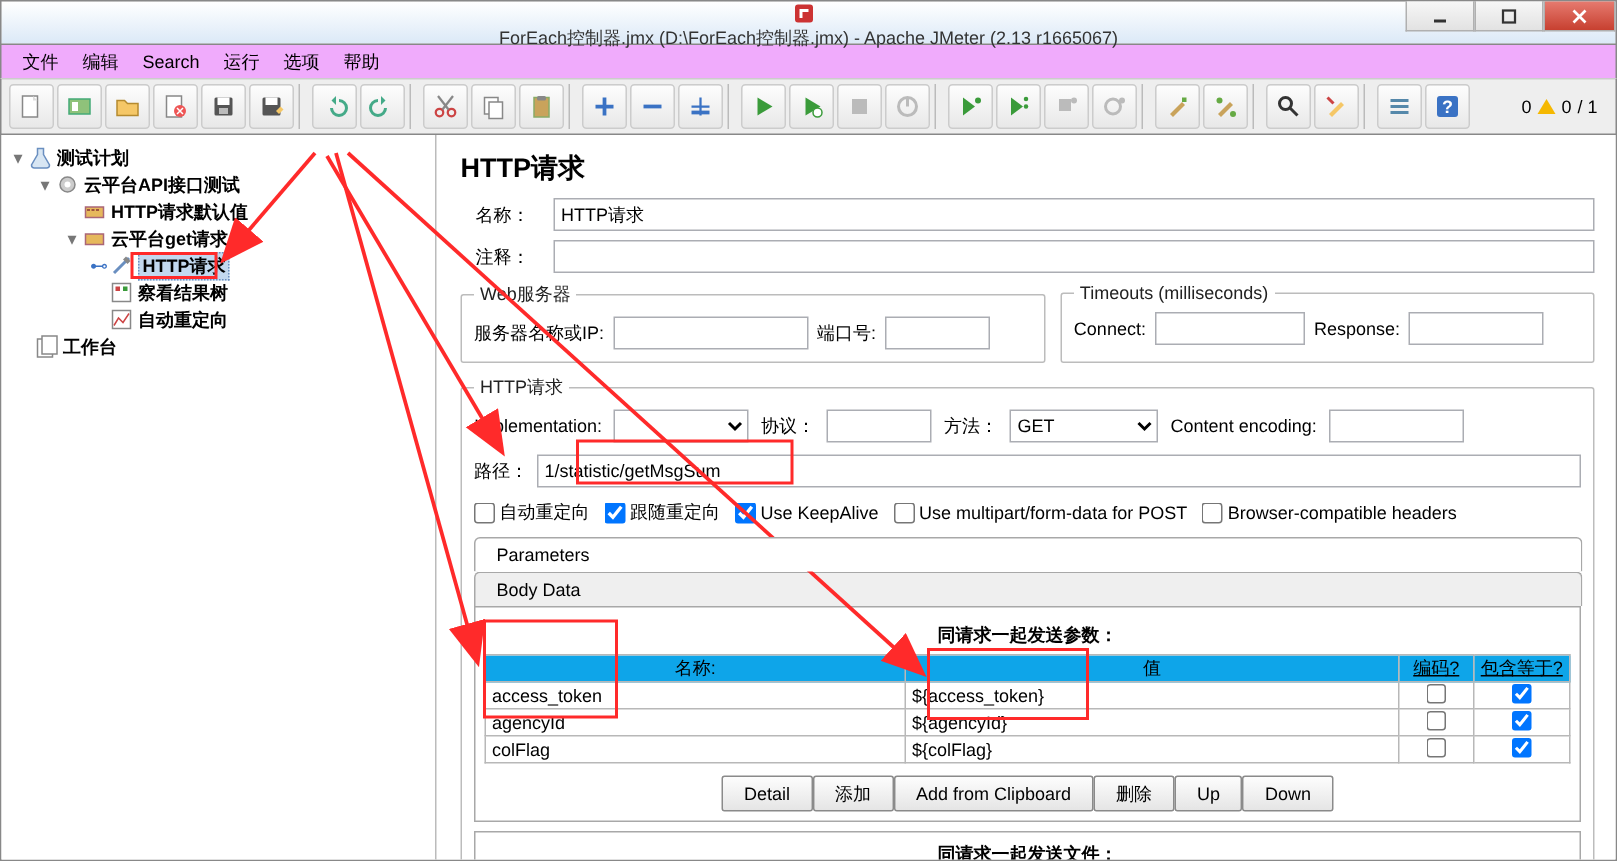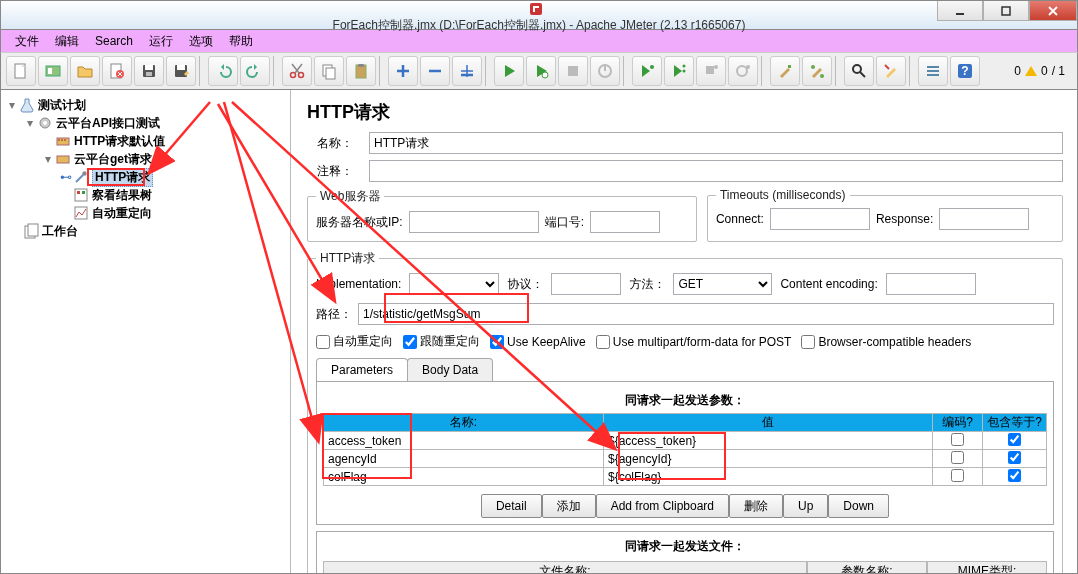--- a/index.html
+++ b/index.html
@@ -56,31 +56,31 @@
 .impl-row .combo { width:90px; }
 .impl-row .lbln { white-space:nowrap; }
 
 .path-row { display:flex; align-items:center; gap:6px; margin-top:8px; }
 .path-row input { flex:1; height:22px; border:1px solid #abadb3; padding:0 4px; }
 
 .cb-row { display:flex; align-items:center; gap:10px; margin-top:8px; flex-wrap:wrap; }
 .cb { display:flex; align-items:center; gap:3px; }
 .cb input { width:14px; height:14px; }
 
-.tabs { display:flex; margin-top:8px; }
+.tabs { display:flex; margin-top:8px;flex-direction:column; }
 .tab { border:1px solid #a8a8a8; border-bottom:none; padding:4px 14px; background:#efefef; border-top-left-radius:4px; border-top-right-radius:4px; margin-right:-1px; }
 .tab.active { background:#fff; position:relative; z-index:2; }
 .tabpanel { border:1px solid #a8a8a8; padding:6px; }
 
 .subhdr { text-align:center; font-weight:bold; margin:4px 0; }
 table.params { width:100%; border-collapse:collapse; }
 table.params th, table.params td { border:1px solid #b8b8b8; height:18px; font-weight:normal; padding:0 4px; text-align:left; }
 table.params th { background:#0ea5e9; text-align:center; }
 table.params td.chk { text-align:center; width:50px; }
-table.params th.chk { width:50px; }
+table.params th.chk { width:50px;text-decoration:underline; }
 .btnrow { display:flex; justify-content:center; margin-top:8px; }
 .btn { height:24px; padding:0 14px; border:1px solid #8a8a8a; background:linear-gradient(#fdfdfd,#e5e5e5); border-radius:2px; }
 
 .files-row { display:flex; align-items:center; justify-content:space-between; padding:2px 6px; }
 .red-box { position:absolute; border:2px solid #ff2a2a; pointer-events:none; }
 
 
 .overlay { position:absolute; left:0; top:0; width:1078px; height:574px; pointer-events:none; }
 </style>
 </head>

